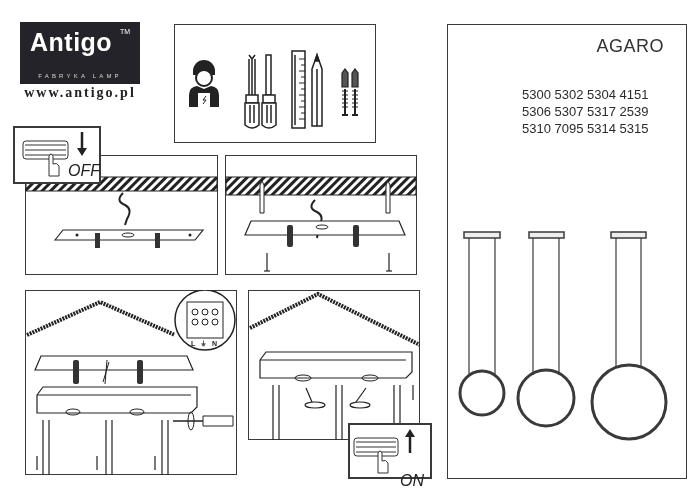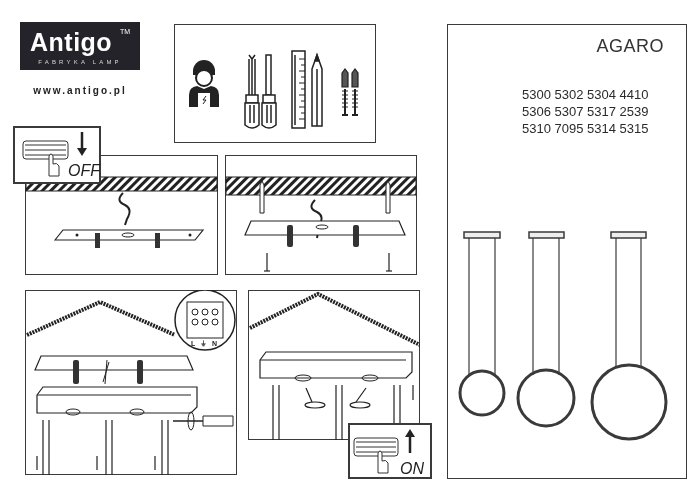--- a/index.html
+++ b/index.html
@@ -1,23 +1,23 @@
 <!DOCTYPE html>
 <html><head>
 <meta charset="utf-8">
 <style>
   * { box-sizing: border-box; margin: 0; padding: 0; }
   body { width: 700px; height: 493px; background: #ffffff; position: relative; overflow: hidden; font-family: "DejaVu Sans", sans-serif; }
   .abs { position: absolute; }
   .panel { position: absolute; border: 1.5px solid #3a3a3a; background: #fff; }
-  .logo-box { left: 20px; top: 22px; width: 120px; height: 48px; background: #24232a; color: #fff; }
+  .logo-box { left: 20px; top: 22px; width: 120px; height: 62px; background: #24232a; color: #fff; }
   .logo-name { position: absolute; left: 10px; top: 6px; font-family: "Liberation Sans", sans-serif; font-weight: bold; font-size: 25px; letter-spacing: 0.5px; }
   .logo-tm { position: absolute; right: 10px; top: 6px; font-size: 7px; font-family: "Liberation Sans", sans-serif; }
   .logo-sub { position: absolute; left: 0; width: 100%; bottom: 5px; text-align: center; font-size: 6px; letter-spacing: 3.2px; color: #d8d8d8; font-family: "Liberation Sans", sans-serif; }
-  .logo-url { left: 20px; top: 85px; width: 120px; text-align: center; font-size: 10px; font-weight: bold; letter-spacing: 2px; color: #222; font-family: Liberation Sans, sans-serif; }
+  .logo-url { left: 20px; top: 85px; width: 120px; text-align: center; font-size: 14px; font-weight: bold; letter-spacing: 2px; color: #222; font-family: Liberation Serif, serif; }
   .agaro-title { right: 36px; top: 36px; font-size: 18px; color: #333; font-family: "Liberation Sans", sans-serif; letter-spacing: 0.5px; }
   .codes { left: 522px; top: 86px; font-size: 13px; line-height: 17px; color: #2b2b2b; font-family: "Liberation Sans", sans-serif; }
   .codes div { white-space: nowrap; }
   .off-label, .on-label { font-family: "Liberation Sans", sans-serif; font-size: 16px; color: #222; position: absolute; font-style: italic; }
   svg { position: absolute; }
 </style>
 </head>
 <body>
 
 <div class="abs logo-box">
@@ -89,21 +89,21 @@
       <path d="M167 66 h6 M167 70 h6 M167 74 h6 M167 78 h6 M167 82 h6 M177 66 h6 M177 70 h6 M177 74 h6 M177 78 h6 M177 82 h6" fill="none"></path>
       <path d="M167 90 h6 M177 90 h6" fill="none" stroke-width="2"></path>
     </g>
   </svg>
 </div>
 
 <div class="panel" style="left:447px; top:24px; width:240px; height:455px;">
 </div>
 <div class="abs agaro-title">AGARO</div>
 <div class="abs codes">
-  <div>5300 5302 5304 4410</div>
+  <div>5300 5302 5304 4151</div>
   <div>5306 5307 5317 2539</div>
   <div>5310 7095 5314 5315</div>
 </div>
 <svg width="240" height="260" viewBox="0 0 240 260" style="left:447px; top:220px;">
 
   <g stroke="#3a3a3a" fill="none">
     <rect x="17" y="12" width="36" height="6" stroke-width="1.5" fill="#eee"></rect>
     <line x1="22" y1="18" x2="22" y2="155" stroke-width="1.2"></line>
     <line x1="48" y1="18" x2="48" y2="155" stroke-width="1.2"></line>
     <circle cx="35" cy="173" r="22" stroke-width="3"></circle>
@@ -248,13 +248,13 @@
   <rect x="6" y="15" width="44" height="18" rx="3" fill="#fff" stroke="#333" stroke-width="1"></rect>
   <g stroke="#333" stroke-width="1">
     <line x1="8" y1="19" x2="48" y2="19"></line>
       <line x1="8" y1="24" x2="48" y2="24"></line>
       <line x1="8" y1="29" x2="48" y2="29"></line>
   </g>
   <path d="M30 30 q2 -4 4 0 v8 q4 -2 6 2 v10 h-10z" fill="#fff" stroke="#333" stroke-width="1"></path>
   <line x1="62" y1="12" x2="62" y2="30" stroke="#222" stroke-width="2.5"></line>
   <path d="M57 14 l5 -8 l5 8z" fill="#222"></path>
 </svg>
-<div class="on-label" style="left:400px; top:460px;">ON</div>
+<div class="on-label" style="left:400px; top:472px;">ON</div>
 
 </body></html>

